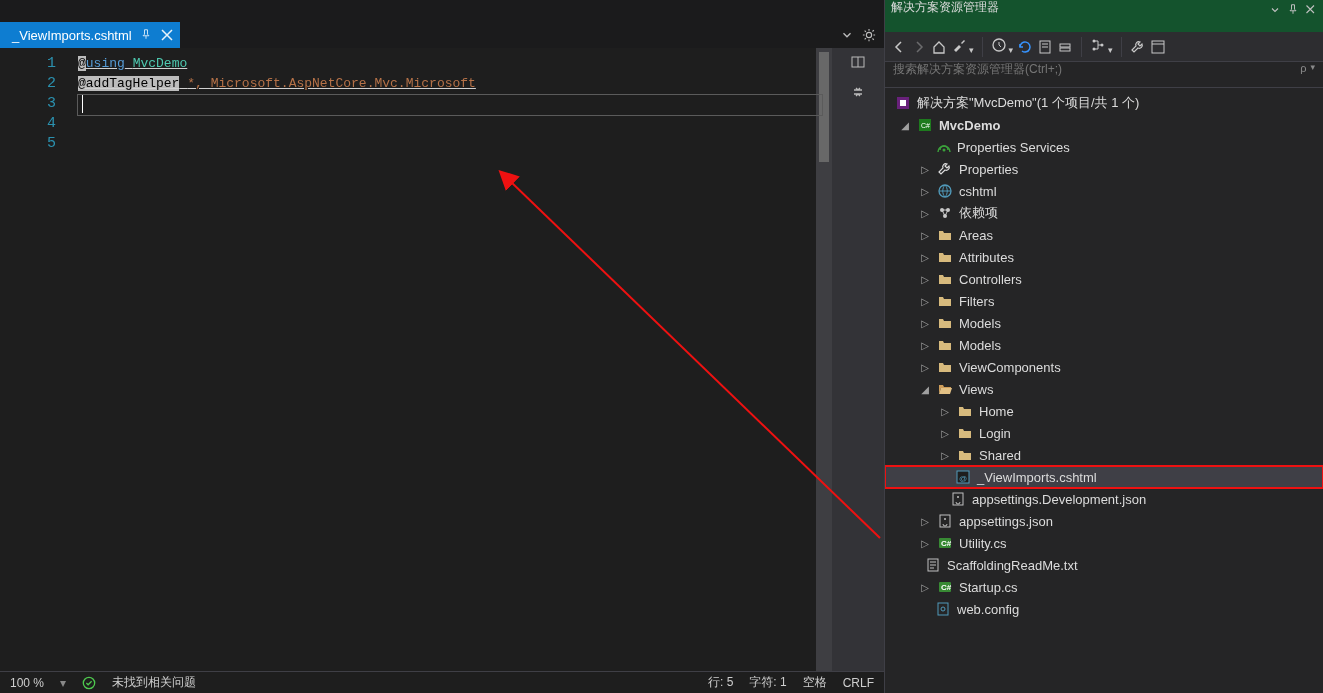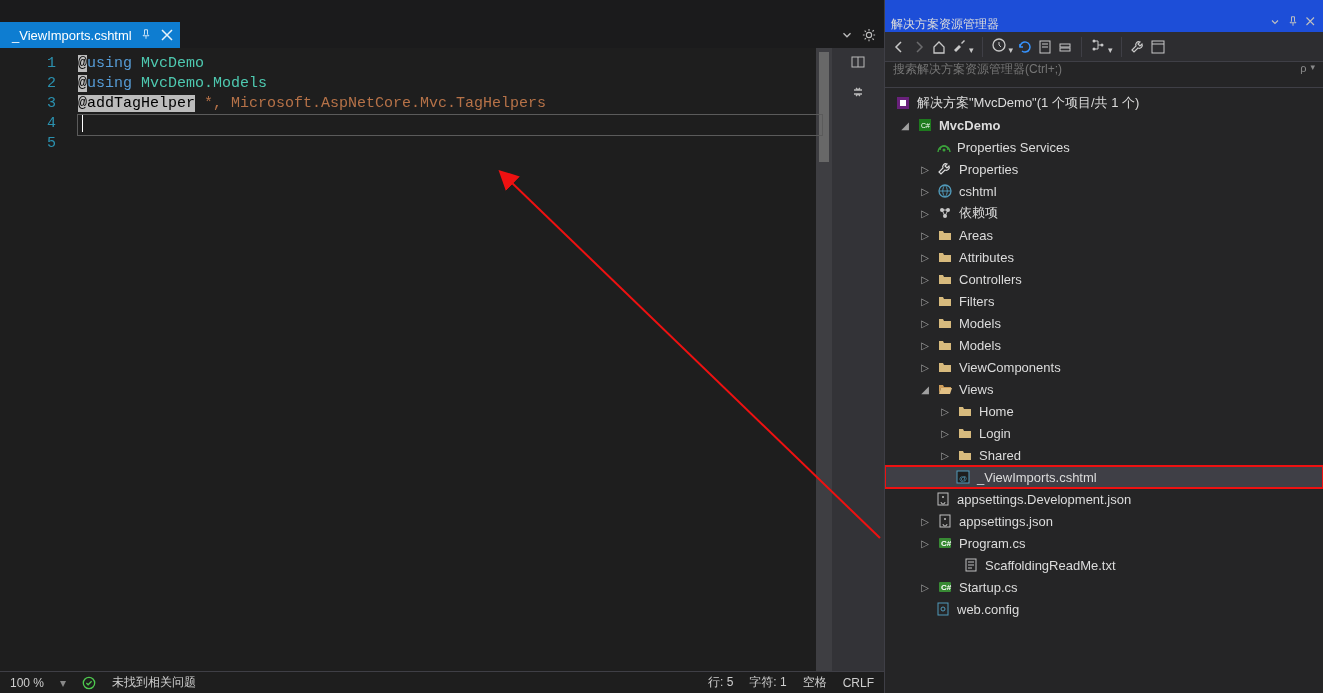--- a/index.html
+++ b/index.html
@@ -18,21 +18,21 @@
 }
 .tab .pin { width:12px; height:12px; opacity:.8; }
 .tab .close { width:14px; height:14px; opacity:.9; }
 .tab-bar-spacer { flex:1; }
 .tab-bar-right { display:flex; align-items:center; gap:8px; padding:0 8px; color:#bdbdbd;}
 .tab-bar-right .ic { width:14px; height:14px; }
 
 .code-area { flex:1; display:flex; position:relative; background:#1e1e1e; }
 .gutter { width: 78px; background:#1e1e1e; color:#2b91af; font-family: Consolas, "Courier New", monospace; font-size:15px; padding-top:6px; text-align:right; padding-right:22px;}
 .gutter div { height: 20px; line-height:20px; }
-.code-lines { flex:1; font-family: Consolas, "Courier New", monospace; font-size:15px; padding-top:6px; }
+.code-lines { flex:1; font-family: Consolas, "Courier New", monospace; font-size:13px; padding-top:6px;text-decoration:underline; }
 .code-lines .ln { height:20px; line-height:20px; white-space:pre; }
 .hl-bg { background:#bcbcbc; color:#000; }
 .tok-kw { color:#569cd6; }
 .tok-type { color:#4ec9b0; }
 .tok-str { color:#b67248; }
 .tok-comment { color:#57a64a; }
 .green-block { background:#e6e3a0; color:#000; padding:0 2px; }
 .caret-line {
   position:relative; height:20px;
 }
@@ -46,21 +46,21 @@
 .side-gutter { width:52px; background:#333337; display:flex; flex-direction:column; align-items:center; gap:14px; padding-top:6px;}
 .side-gutter .ic { width:16px; height:16px; color:#bbb; }
 .scrollbar-v { width:16px; background:#3e3e42; }
 .scrollbar-v .thumb { background:#686868; height:110px; margin:4px 3px; }
 
 .status-bar { height:22px; background:#1e1e1e; border-top:1px solid #3f3f46; display:flex; align-items:center; color:#cfcfcf; font-size:12px; padding:0 10px; gap:16px;}
 .status-bar .spacer { flex:1; }
 .ok-icon { width:14px;height:14px; }
 
 .explorer-pane { width:439px; background:#252526; display:flex; flex-direction:column; border-left:1px solid #3f3f46;}
-.exp-title { height:24px; display:flex; align-items:flex-start; padding:16px 6px; font-size:12px; color:#dcdcdc; background:#1d4ed8; }
+.exp-title { height:24px; display:flex; align-items:flex-end; padding:16px 6px; font-size:12px; color:#dcdcdc; background:#14532d; }
 .exp-title .spacer { flex:1; }
 .exp-title .ic { width:12px;height:12px; margin-left:6px; color:#c0c0c0; }
 .exp-toolbar { height:30px; display:flex; align-items:center; gap:4px; padding:0 6px; background:#2d2d30; border-bottom:1px solid #3f3f46;}
 .exp-toolbar .divider { width:1px; height:20px; background:#3f3f46; margin:0 4px;}
 .exp-toolbar .ic { width:16px;height:16px; color:#c8c8c8; }
 .exp-toolbar .drop::after { content:"▾"; font-size:9px; color:#c8c8c8; margin-left:2px;}
 .exp-search { height:26px; display:flex; align-items:flex-start; padding:0 8px; color:#8a8a8a; border-bottom:1px solid #3f3f46; background:#252526;}
 .exp-search input { flex:1; background:transparent; border:none; color:#c8c8c8; font-size:12px; outline:none;}
 
 .tree { flex:1; padding-top:4px; overflow:hidden; }
@@ -230,22 +230,21 @@
   <div class="code-area">
     <div class="gutter">
       <div>1</div>
       <div>2</div>
       <div>3</div>
       <div>4</div>
       <div>5</div>
     </div>
     <div class="code-lines">
       <div class="ln"><span class="hl-bg">@</span><span class="tok-kw">using</span> <span class="tok-type">MvcDemo</span></div>
-      <div class="ln"><span class="hl-bg">@</span><span class="tok-kw">using</span> <span class="tok-type">MvcDemo.Models</span></div>
-      <div class="ln"><span class="hl-bg">@addTagHelper</span> <span class="tok-str">*, Microsoft.AspNetCore.Mvc.TagHelpers</span></div>
+      <div class="ln"><span class="hl-bg">@addTagHelper</span> <span class="tok-str">*, Microsoft.AspNetCore.Mvc.Microsoft</span></div>
       <div class="ln caret-line"><span class="caret"></span></div>
     </div>
     <div class="scrollbar-v">
         <div class="thumb"></div>
       </div>
     <div class="side-gutter">
       <svg class="ic" viewBox="0 0 16 16">
           <use href="#i-hsplit"></use>
         </svg>
       <svg class="ic" viewBox="0 0 16 16">
@@ -454,53 +453,53 @@
           <use href="#i-folder"></use>
         </svg>
         <span>Shared</span>
       </div>
     <div class="node selected red-box" style="padding-left:70px">
         <svg class="ficon" viewBox="0 0 16 16">
           <use href="#i-cshtml"></use>
         </svg>
         <span>_ViewImports.cshtml</span>
       </div>
+    <div class="node" style="padding-left:65px">
+        <svg class="ficon" viewBox="0 0 16 16">
+          <use href="#i-json"></use>
+        </svg>
+        <span>appsettings.Development.json</span>
+      </div>
+    <div class="node" style="padding-left:34px">
+        <span class="chev">▷</span>
+        <svg class="ficon" viewBox="0 0 16 16">
+          <use href="#i-json"></use>
+        </svg>
+        <span>appsettings.json</span>
+      </div>
+    <div class="node" style="padding-left:34px">
+        <span class="chev">▷</span>
+        <svg class="ficon" viewBox="0 0 16 16">
+          <use href="#i-cs"></use>
+        </svg>
+        <span>Utility.cs</span>
+      </div>
+    <div class="node" style="padding-left:40px">
+        <svg class="ficon" viewBox="0 0 16 16">
+          <use href="#i-txt"></use>
+        </svg>
+        <span>ScaffoldingReadMe.txt</span>
+      </div>
+    <div class="node" style="padding-left:34px">
+        <span class="chev">▷</span>
+        <svg class="ficon" viewBox="0 0 16 16">
+          <use href="#i-cs"></use>
+        </svg>
+        <span>Startup.cs</span>
+      </div>
     <div class="node" style="padding-left:50px">
         <svg class="ficon" viewBox="0 0 16 16">
-          <use href="#i-json"></use>
-        </svg>
-        <span>appsettings.Development.json</span>
-      </div>
-    <div class="node" style="padding-left:34px">
-        <span class="chev">▷</span>
-        <svg class="ficon" viewBox="0 0 16 16">
-          <use href="#i-json"></use>
-        </svg>
-        <span>appsettings.json</span>
-      </div>
-    <div class="node" style="padding-left:34px">
-        <span class="chev">▷</span>
-        <svg class="ficon" viewBox="0 0 16 16">
-          <use href="#i-cs"></use>
-        </svg>
-        <span>Program.cs</span>
-      </div>
-    <div class="node" style="padding-left:78px">
-        <svg class="ficon" viewBox="0 0 16 16">
-          <use href="#i-txt"></use>
-        </svg>
-        <span>ScaffoldingReadMe.txt</span>
-      </div>
-    <div class="node" style="padding-left:34px">
-        <span class="chev">▷</span>
-        <svg class="ficon" viewBox="0 0 16 16">
-          <use href="#i-cs"></use>
-        </svg>
-        <span>Startup.cs</span>
-      </div>
-    <div class="node" style="padding-left:50px">
-        <svg class="ficon" viewBox="0 0 16 16">
           <use href="#i-config"></use>
         </svg>
         <span>web.config</span>
       </div>
   </div>
 </div>
 
 </body></html>

